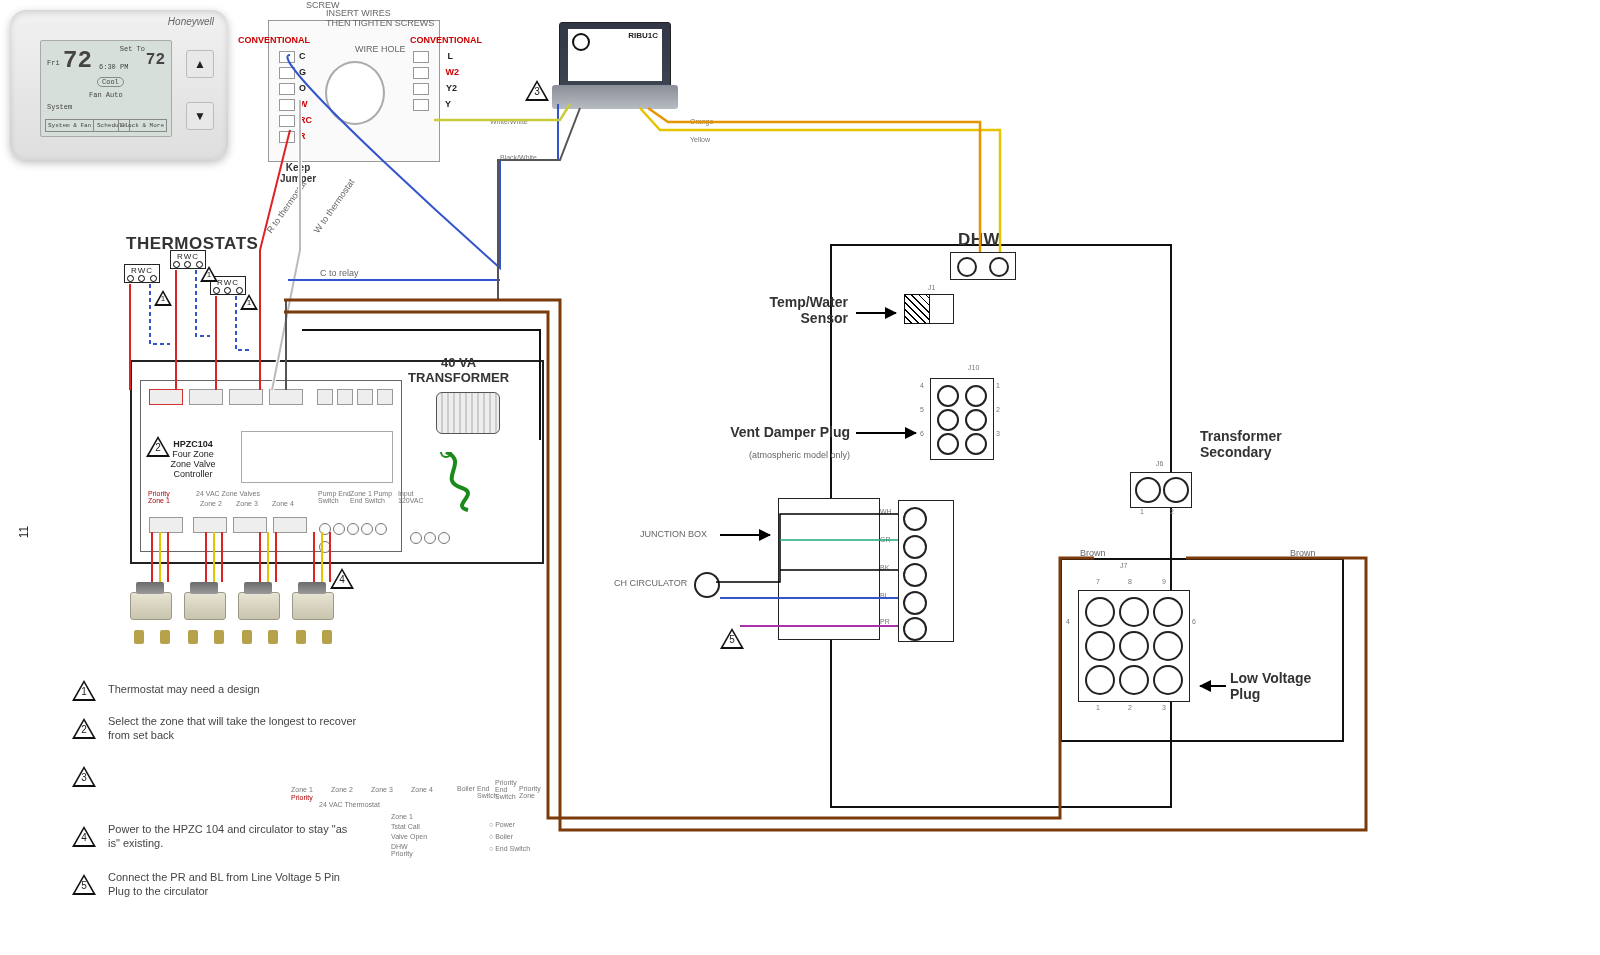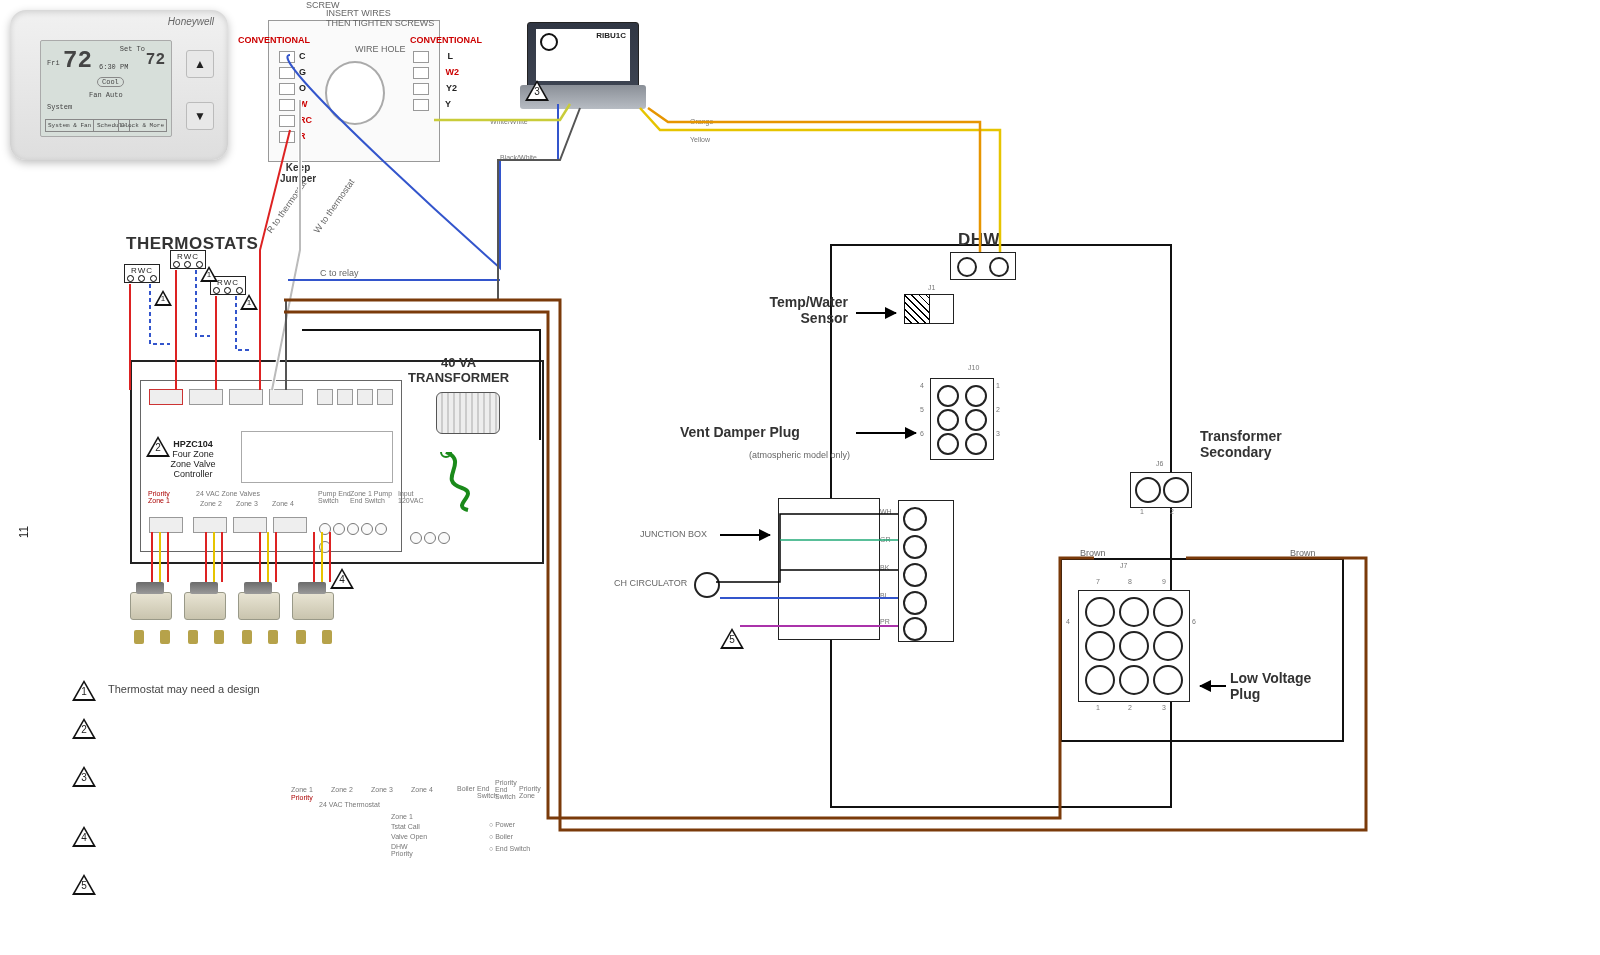--- a/index.html
+++ b/index.html
@@ -188,21 +188,21 @@
   <div class="lbl small" style="left:355px; top:44px;">WIRE HOLE</div>
   <div class="lbl red" style="left:238px; top:35px; font-size:9px;">CONVENTIONAL</div>
   <div class="lbl red" style="left:410px; top:35px; font-size:9px;">CONVENTIONAL</div>
   <div class="lbl" style="left:280px; top:162px; white-space:pre; font-size:10px; font-weight:700; text-align:center;">Keep
 Jumper</div>
 
   <div class="lbl rotated45" style="left:273px; top:225px;">R to thermostat</div>
   <div class="lbl rotated45" style="left:320px; top:225px;">W to thermostat</div>
   <div class="lbl small" style="left:320px; top:268px;">C to relay</div>
 
-  <div class="relay" style="left:527px; top:22px;">
+  <div class="relay" style="left:559px; top:22px;">
     <div class="base"></div>
     <div class="sticker">
       <div style="position:absolute;right:4px;top:2px;font-size:8px;font-weight:700;">RIBU1C</div>
       <div style="position:absolute;left:4px;top:4px;width:14px;height:14px;border:2px solid #111;border-radius:50%;"></div>
     </div>
   </div>
   <div class="tri" style="left:525px; top:80px;">
       <span title="Using this extra relay design on more than one zone may overload the 40 VA transformer on the Honeywell HPZC 104">3</span>
     </div>
   <div class="lbl tiny" style="left:490px; top:118px;">White/White</div>
@@ -359,21 +359,21 @@
     <div class="circ" style="left:38px; top:4px; width:16px; height:16px;"></div>
   </div>
 
   <div class="lbl mid" style="left:718px; top:294px; text-align:right; width:130px; white-space:pre;">Temp/Water
 Sensor</div>
   <div class="arrow" style="left:856px; top:312px; width:40px;"></div>
   <div class="conn-box" style="left:904px; top:294px; width:48px; height:28px;"></div>
   <div class="hatch" style="left:904px; top:294px; width:24px; height:28px;"></div>
   <div class="lbl tiny" style="left:928px; top:284px;">J1</div>
 
-  <div class="lbl mid" style="left:680px; top:424px; text-align:left; width:170px;">Vent Damper Plug</div>
+  <div class="lbl mid" style="left:680px; top:424px; text-align:right; width:170px;">Vent Damper Plug</div>
   <div class="lbl small" style="left:700px; top:450px; text-align:right; width:150px;">(atmospheric model only)</div>
   <div class="arrow" style="left:856px; top:432px; width:60px;"></div>
 
   <div class="conn-box" style="left:930px; top:378px; width:62px; height:80px;">
     <div class="circ" style="left:6px;  top:6px;  width:18px;height:18px;"></div>
     <div class="circ" style="left:34px; top:6px;  width:18px;height:18px;"></div>
     <div class="circ" style="left:6px;  top:30px; width:18px;height:18px;"></div>
     <div class="circ" style="left:34px; top:30px; width:18px;height:18px;"></div>
     <div class="circ" style="left:6px;  top:54px; width:18px;height:18px;"></div>
     <div class="circ" style="left:34px; top:54px; width:18px;height:18px;"></div>
@@ -498,24 +498,27 @@
     <path d="M740 626 H 898" stroke="#a3a" stroke-width="2" fill="none"></path>
   </svg>
 
   <div class="tri" style="left:72px; top:680px;">
       <span>1</span>
     </div>
   <div class="note" style="left:108px; top:682px;">Thermostat may need a design</div>
   <div class="tri" style="left:72px; top:718px;">
       <span>2</span>
     </div>
+  <div class="note" style="left:108px; top:714px;">Select the zone that will take the longest to recover from set back</div>
   <div class="tri" style="left:72px; top:766px;">
       <span>3</span>
     </div>
   <div class="tri" style="left:72px; top:826px;">
       <span>4</span>
     </div>
+  <div class="note" style="left:108px; top:822px;">Power to the HPZC 104 and circulator to stay "as is" existing.</div>
   <div class="tri" style="left:72px; top:874px;">
       <span>5</span>
     </div>
+  <div class="note" style="left:108px; top:870px;">Connect the PR and BL from Line Voltage 5 Pin Plug to the circulator</div>
 
   <div class="page-num">11</div>
 </div>
 
 </body></html>

